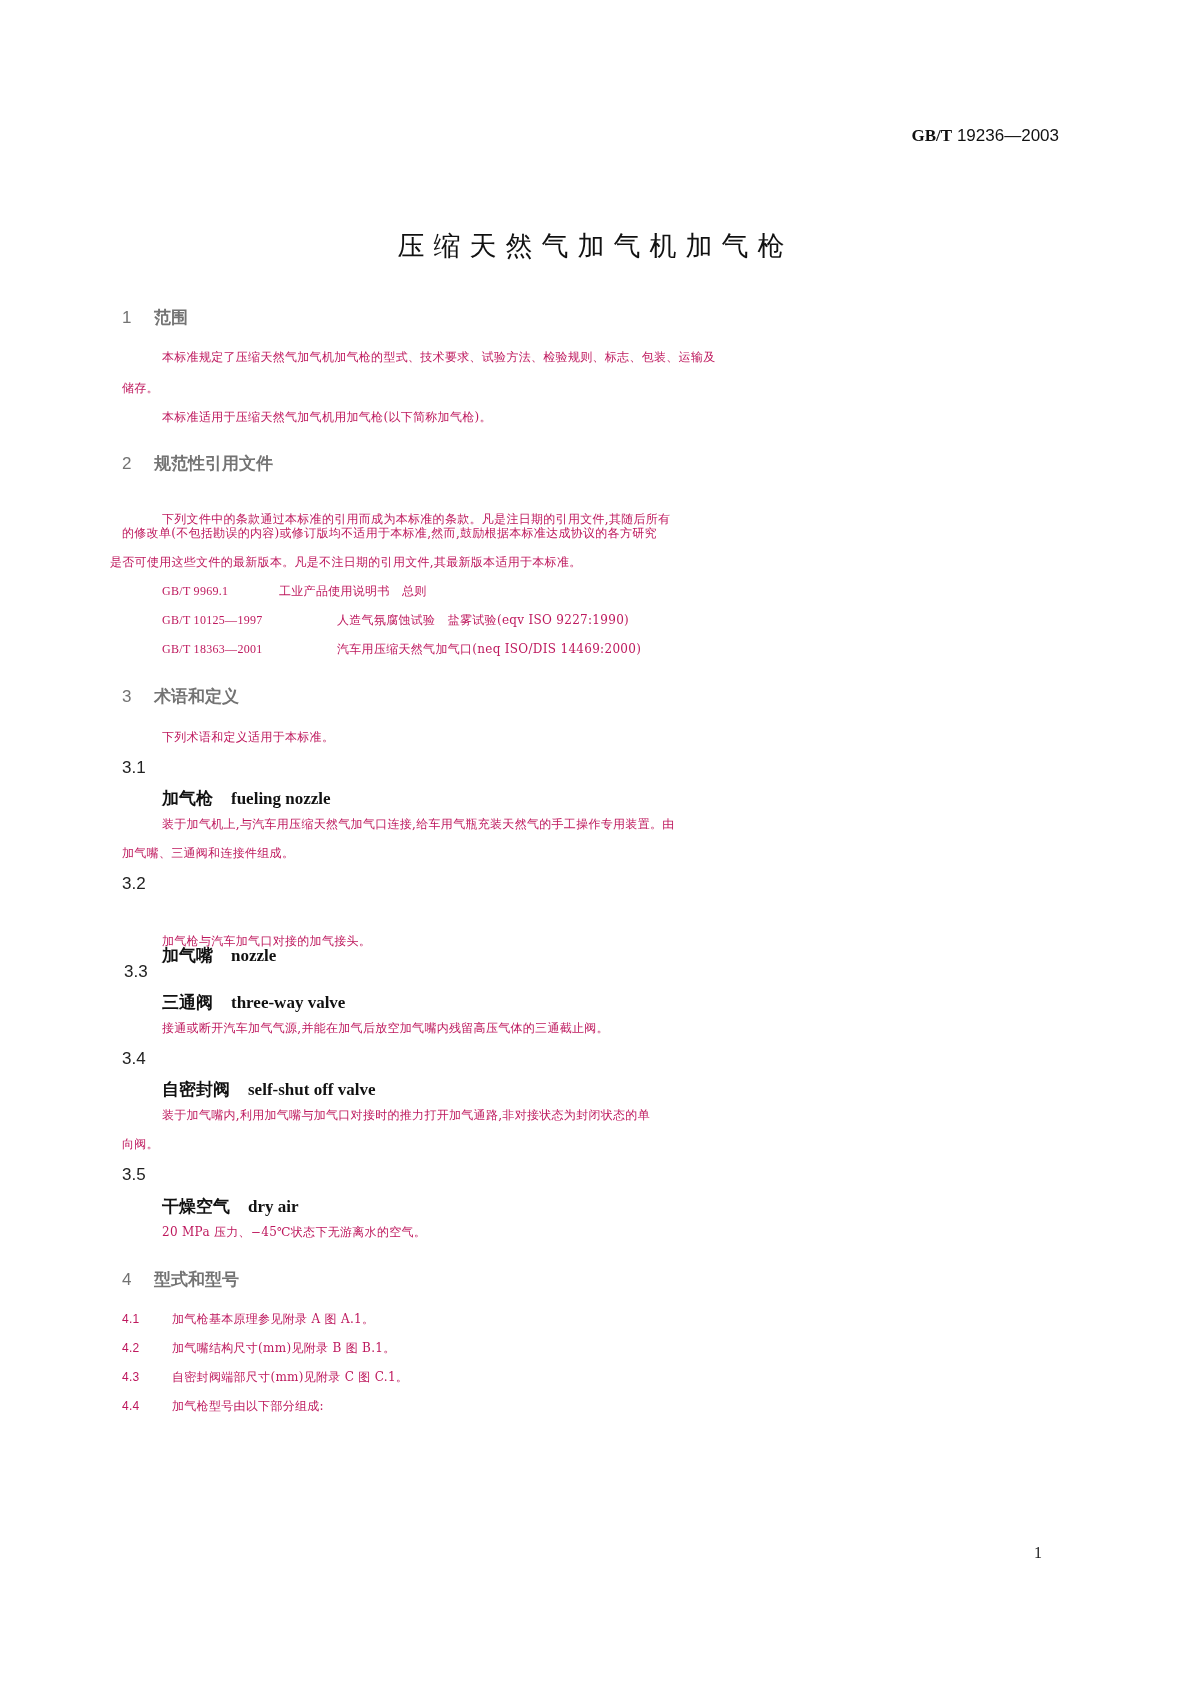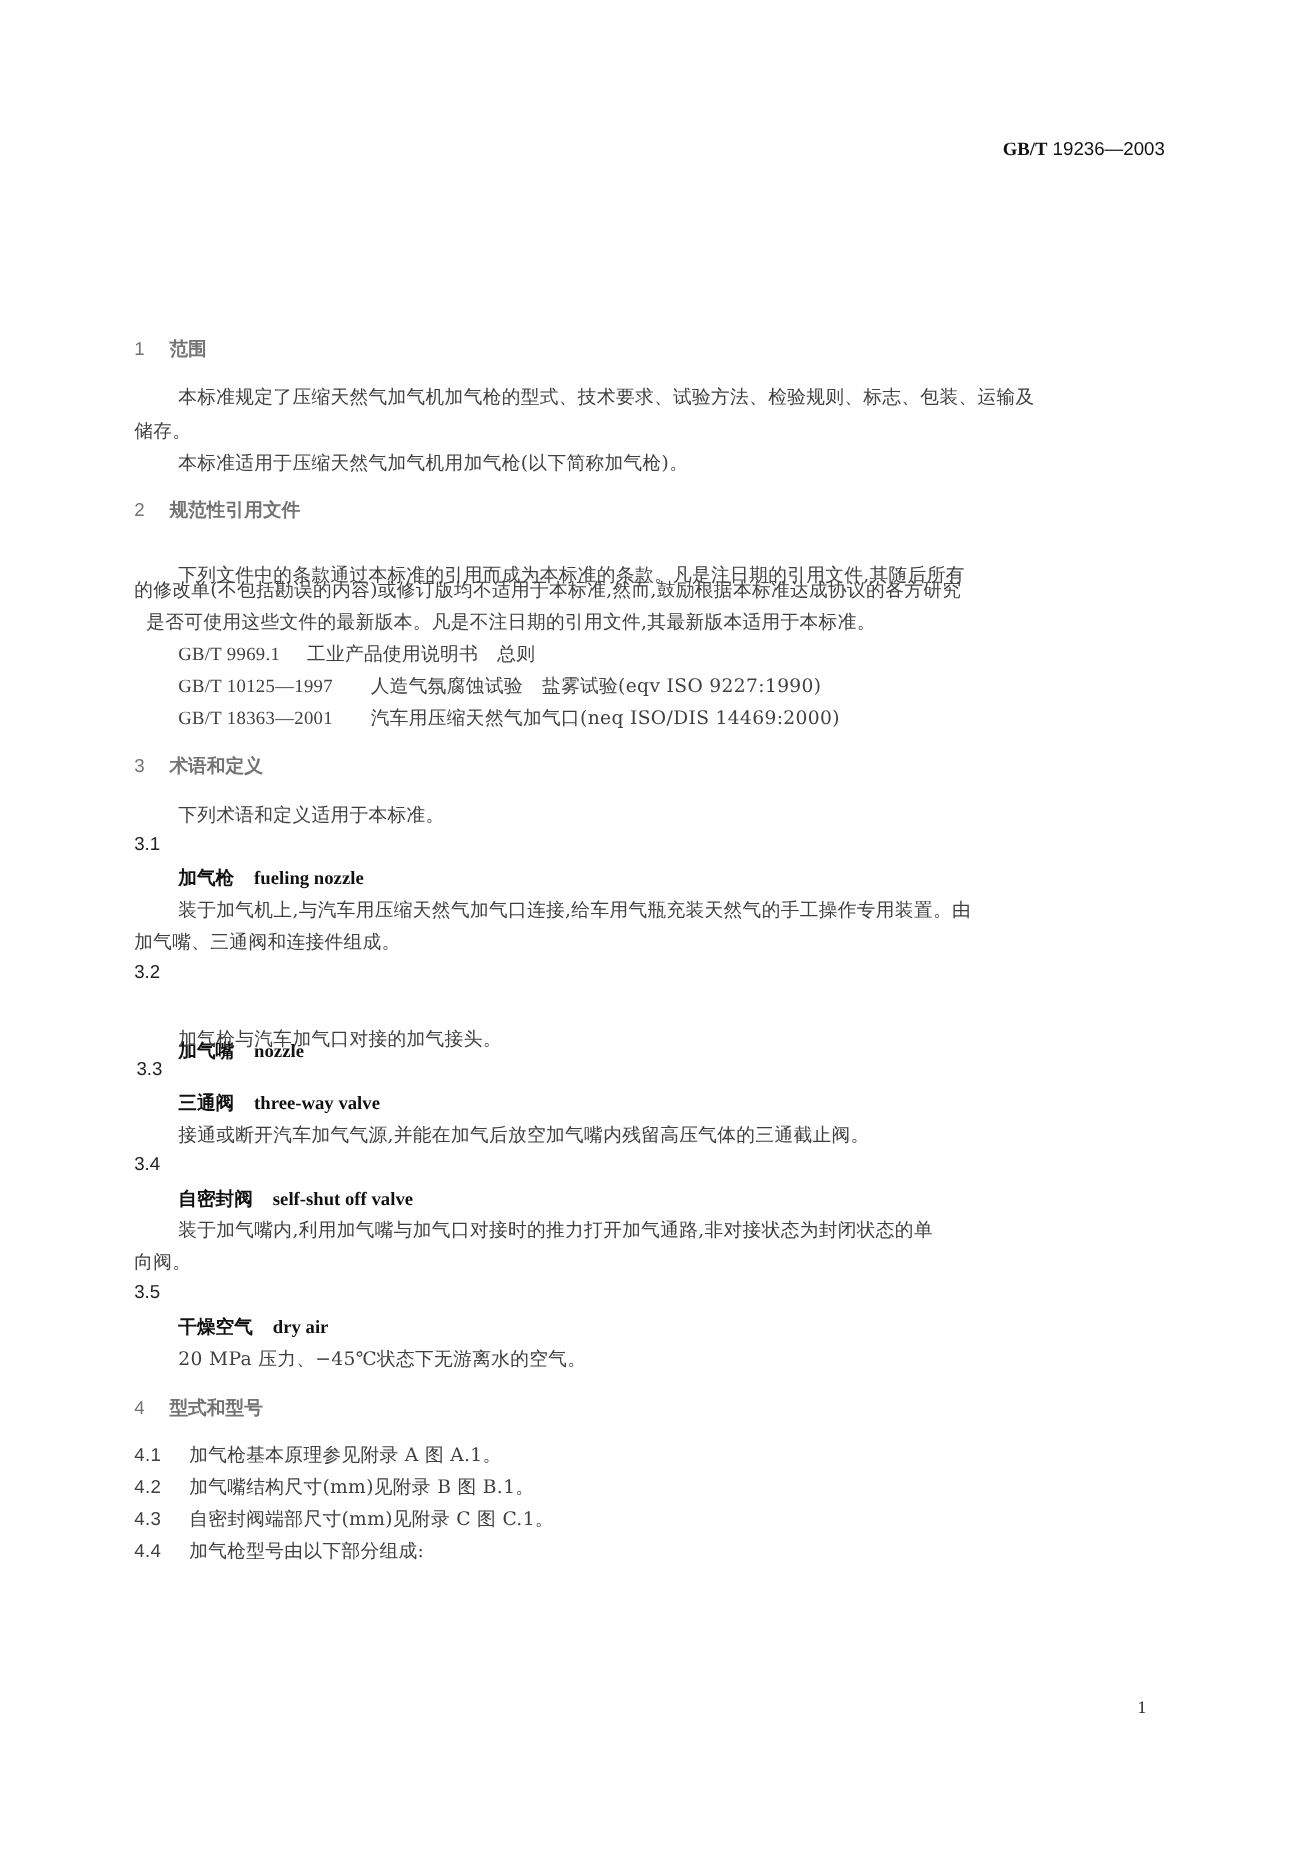--- a/index.html
+++ b/index.html
@@ -54,22 +54,22 @@
       color: #737373;
     }
     .heading .num {
       display: inline-block;
       width: 32px;
       font-weight: normal;
       font-family: "Liberation Sans", sans-serif;
     }
     .body-text {
       font-family: "DejaVu Serif", serif;
-      font-size: 17px;
-      color: #404040;
+      font-size: 12px;
+      color: #be185d;
       letter-spacing: 0.3px;
     }
     .clause-num {
       font-family: "Liberation Sans", sans-serif;
       font-size: 17px;
       color: #222;
     }
     .term {
       font-family: "DejaVu Sans", sans-serif;
       font-size: 17px;
@@ -102,34 +102,35 @@
 </head>
 <body>
 
 <div class="page">
 
   <div class="std-code">
     <span class="prefix">GB/T</span>
     <span>19236—2003</span>
   </div>
 
+  <div class="doc-title">压缩天然气加气机加气枪</div>
 
   <div class="abs heading" style="left:122px; top:306px;">
     <span class="num">1</span><span>范围</span>
   </div>
   <div class="abs body-text" style="left:162px; top:349px;">本标准规定了压缩天然气加气机加气枪的型式、技术要求、试验方法、检验规则、标志、包装、运输及</div>
   <div class="abs body-text" style="left:122px; top:380px;">储存。</div>
   <div class="abs body-text" style="left:162px; top:409px;">本标准适用于压缩天然气加气机用加气枪(以下简称加气枪)。</div>
 
   <div class="abs heading" style="left:122px; top:452px;">
     <span class="num">2</span><span>规范性引用文件</span>
   </div>
   <div class="abs body-text" style="left:162px; top:511px;text-align:right;">下列文件中的条款通过本标准的引用而成为本标准的条款。凡是注日期的引用文件,其随后所有</div>
   <div class="abs body-text" style="left:122px; top:525px;">的修改单(不包括勘误的内容)或修订版均不适用于本标准,然而,鼓励根据本标准达成协议的各方研究</div>
-  <div class="abs body-text" style="left:133px; top:554px;">是否可使用这些文件的最新版本。凡是不注日期的引用文件,其最新版本适用于本标准。</div>
+  <div class="abs body-text" style="left:110px; top:554px;">是否可使用这些文件的最新版本。凡是不注日期的引用文件,其最新版本适用于本标准。</div>
 
   <div class="abs body-text" style="left:162px; top:583px;">
     <span class="ref-code" style="width:117px;">GB/T 9969.1</span><span>工业产品使用说明书　总则</span>
   </div>
   <div class="abs body-text" style="left:162px; top:612px;">
     <span class="ref-code" style="width:175px;">GB/T 10125—1997</span><span>人造气氛腐蚀试验　盐雾试验(eqv ISO 9227:1990)</span>
   </div>
   <div class="abs body-text" style="left:162px; top:641px;">
     <span class="ref-code" style="width:175px;">GB/T 18363—2001</span><span>汽车用压缩天然气加气口(neq ISO/DIS 14469:2000)</span>
   </div>

